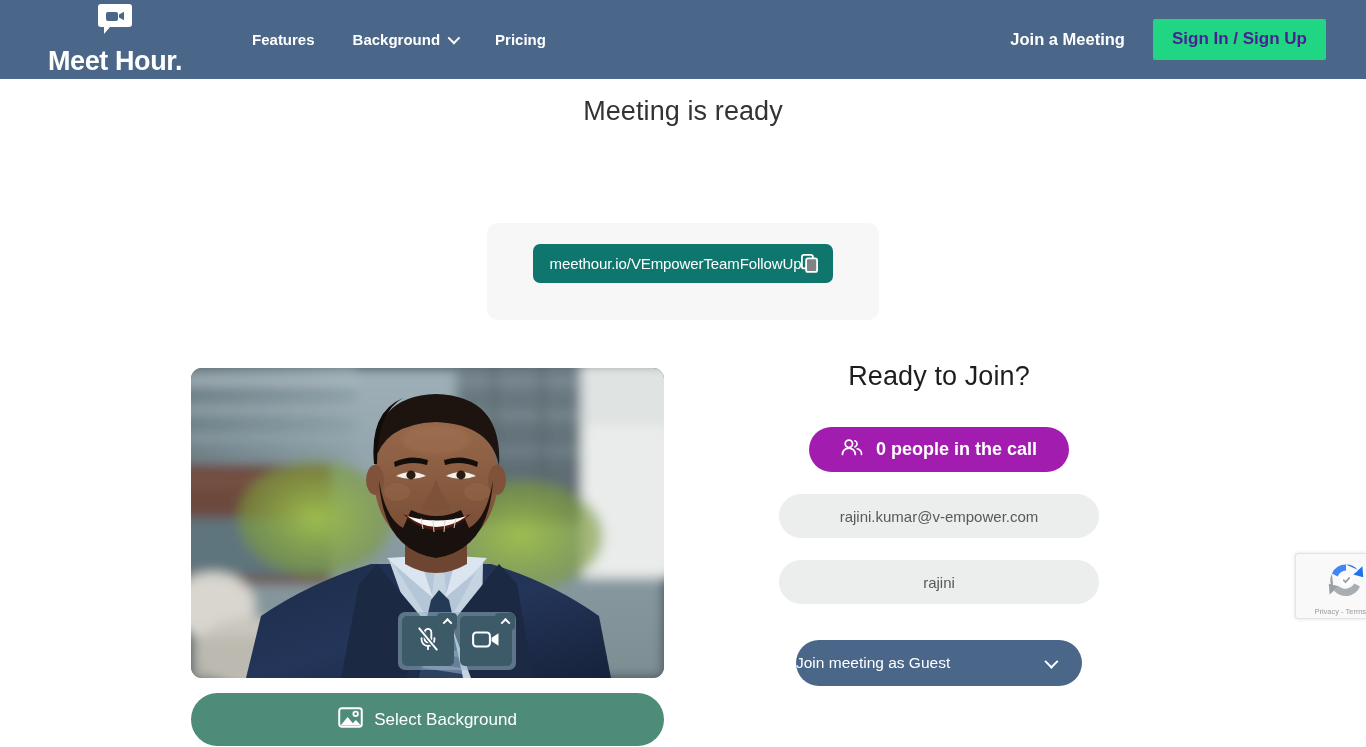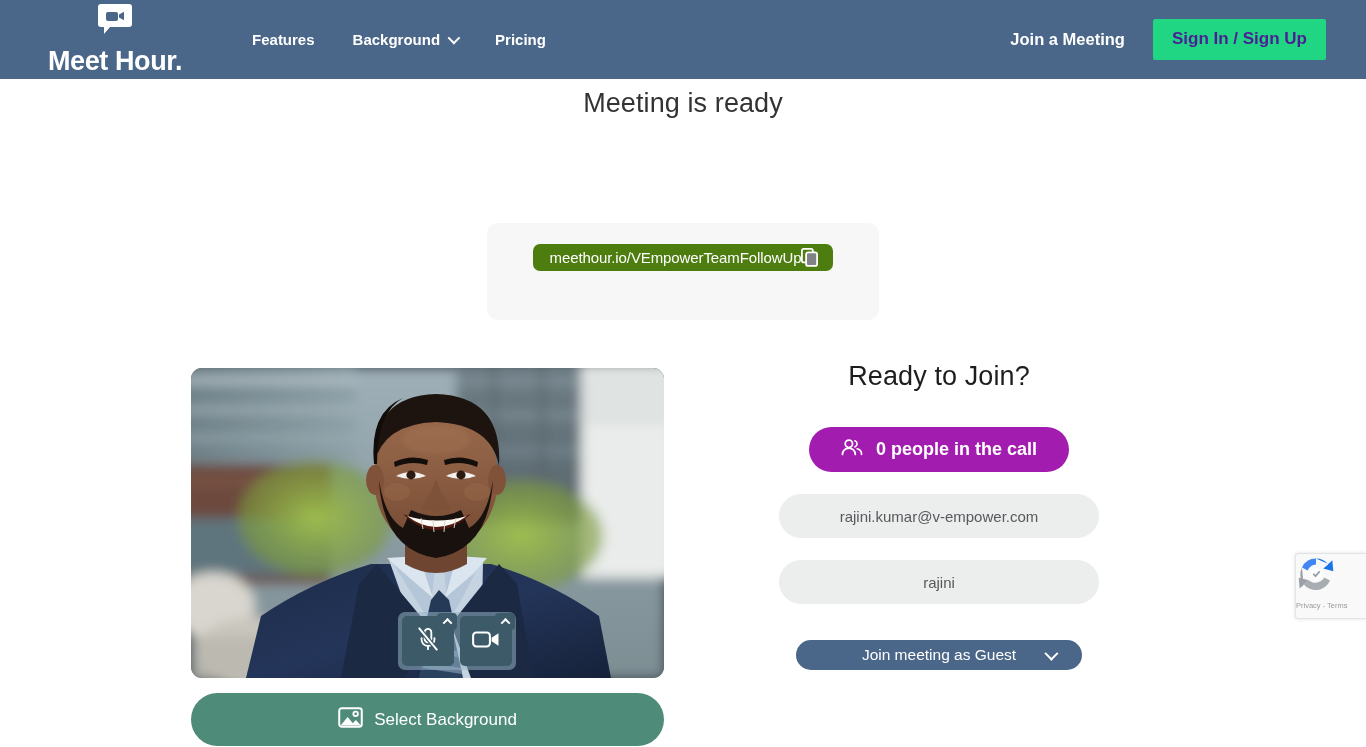--- a/index.html
+++ b/index.html
@@ -71,40 +71,40 @@
     white-space: nowrap;
   }
 
   
   .main { position: relative; height: 668px; }
 
   .page-title {
     text-align: center;
     font-size: 27px;
     color: #333333;
-    padding-top: 9px;
+    padding-top: 17px;
     font-weight: normal;
     letter-spacing: 0.1px;
   }
 
   .url-card {
     position: absolute;
     left: 487px; top: 144px;
     width: 392px; height: 97px;
     background: #f7f7f8;
     border-radius: 11px;
     display: flex;
     align-items: flex-start;
     justify-content: center;
   }
   .url-pill {
     margin-top: 21px;
-    background: #4d7c0f;
+    background: #0f766e;
     border-radius: 7px;
-    height: 27px;
+    height: 39px;
     display: flex;
     align-items: center;
     padding: 0 15px 0 17px;
     cursor: pointer;
   }
   .url-text {
     color: #ffffff;
     font-size: 15px;
     letter-spacing: -0.1px;
     white-space: nowrap;
@@ -217,32 +217,32 @@
     border-radius: 22px;
     text-align: center;
     font-size: 15px;
     color: #57595c;
     font-family: "Liberation Sans", sans-serif;
     outline: none;
   }
   .field::placeholder { color: #9a9da1; }
   .join-btn {
     margin-top: 36px;
-    width: 286px; height: 30px;
+    width: 286px; height: 46px;
     background: #4a6688;
     border: none;
     border-radius: 24px;
     color: #ffffff;
     font-size: 15.5px;
     font-family: "Liberation Sans", sans-serif;
     cursor: pointer;
     position: relative;
     display: flex;
     align-items: center;
-    justify-content: center;
+    justify-content: flex-start;
   }
   .join-btn .chev-down-btn {
     position: absolute;
     right: 27px;
     width: 10px; height: 10px;
     border-right: 2.4px solid #fff;
     border-bottom: 2.4px solid #fff;
     transform: rotate(45deg) translateY(-2px);
   }
 
@@ -251,21 +251,22 @@
     position: absolute;
     right: 0; top: 474px;
     width: 71px; height: 66px;
     background: #f9f9f9;
     border: 1px solid #e4e4e4;
     border-right: none;
     border-radius: 3px 0 0 3px;
     box-shadow: 0 0 4px rgba(0,0,0,0.12);
     display: flex;
     flex-direction: column;
-    align-items: flex-start;
+    align-items: flex-end;
+    padding-top: 6px;
     cursor: pointer;
   }
   .recaptcha-label {
     font-size: 7.5px;
     color: #9b9b9b;
     margin-top: 3px;
     white-space: nowrap;
   }
 </style>
 </head>

